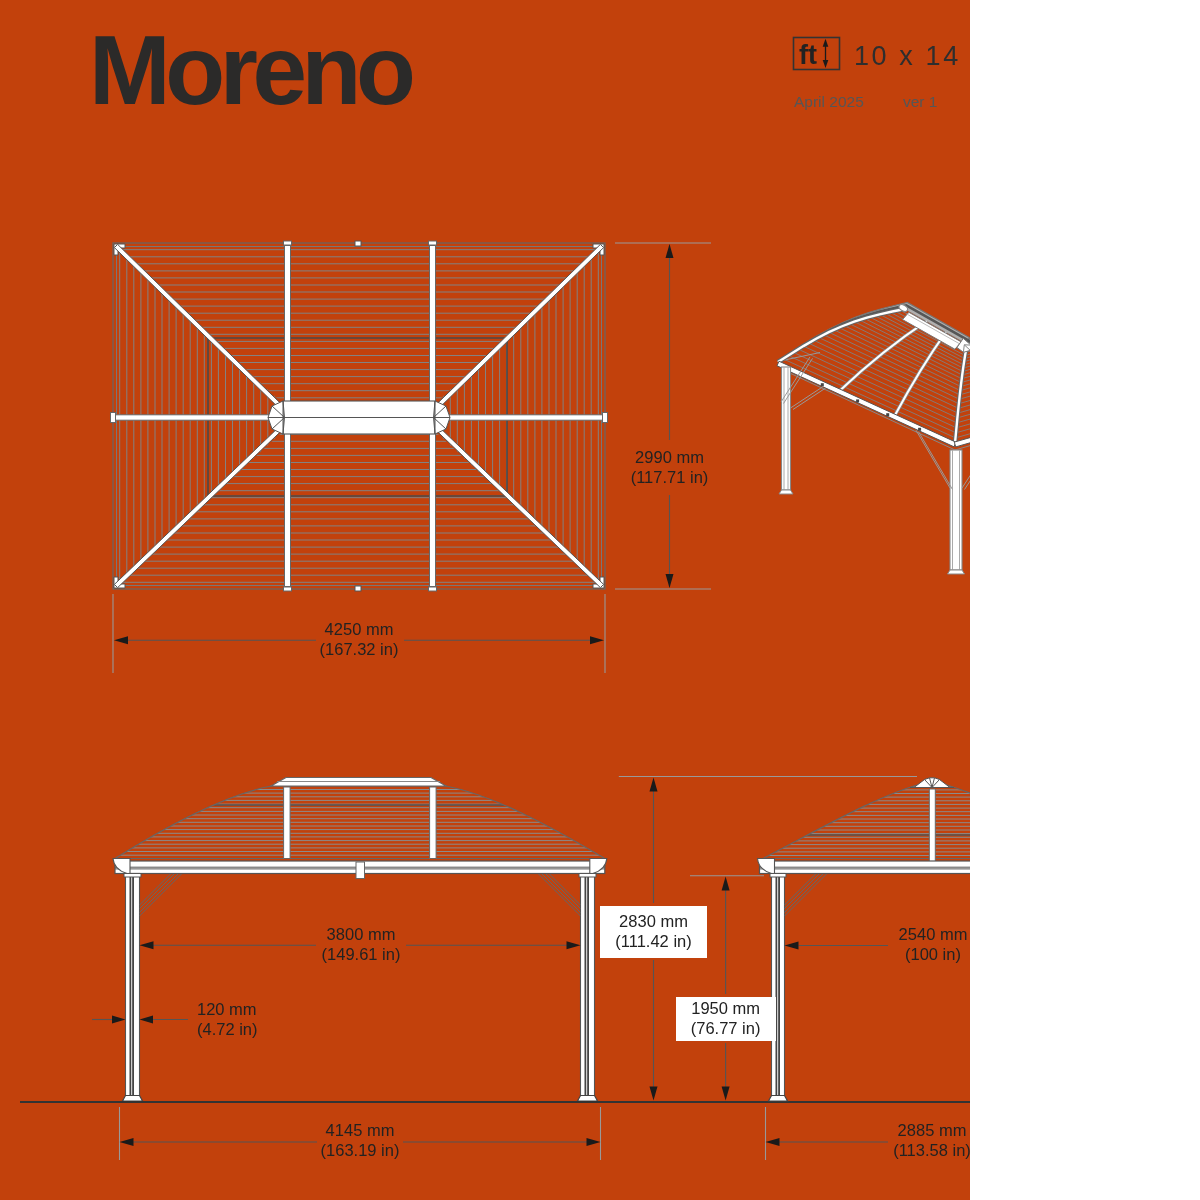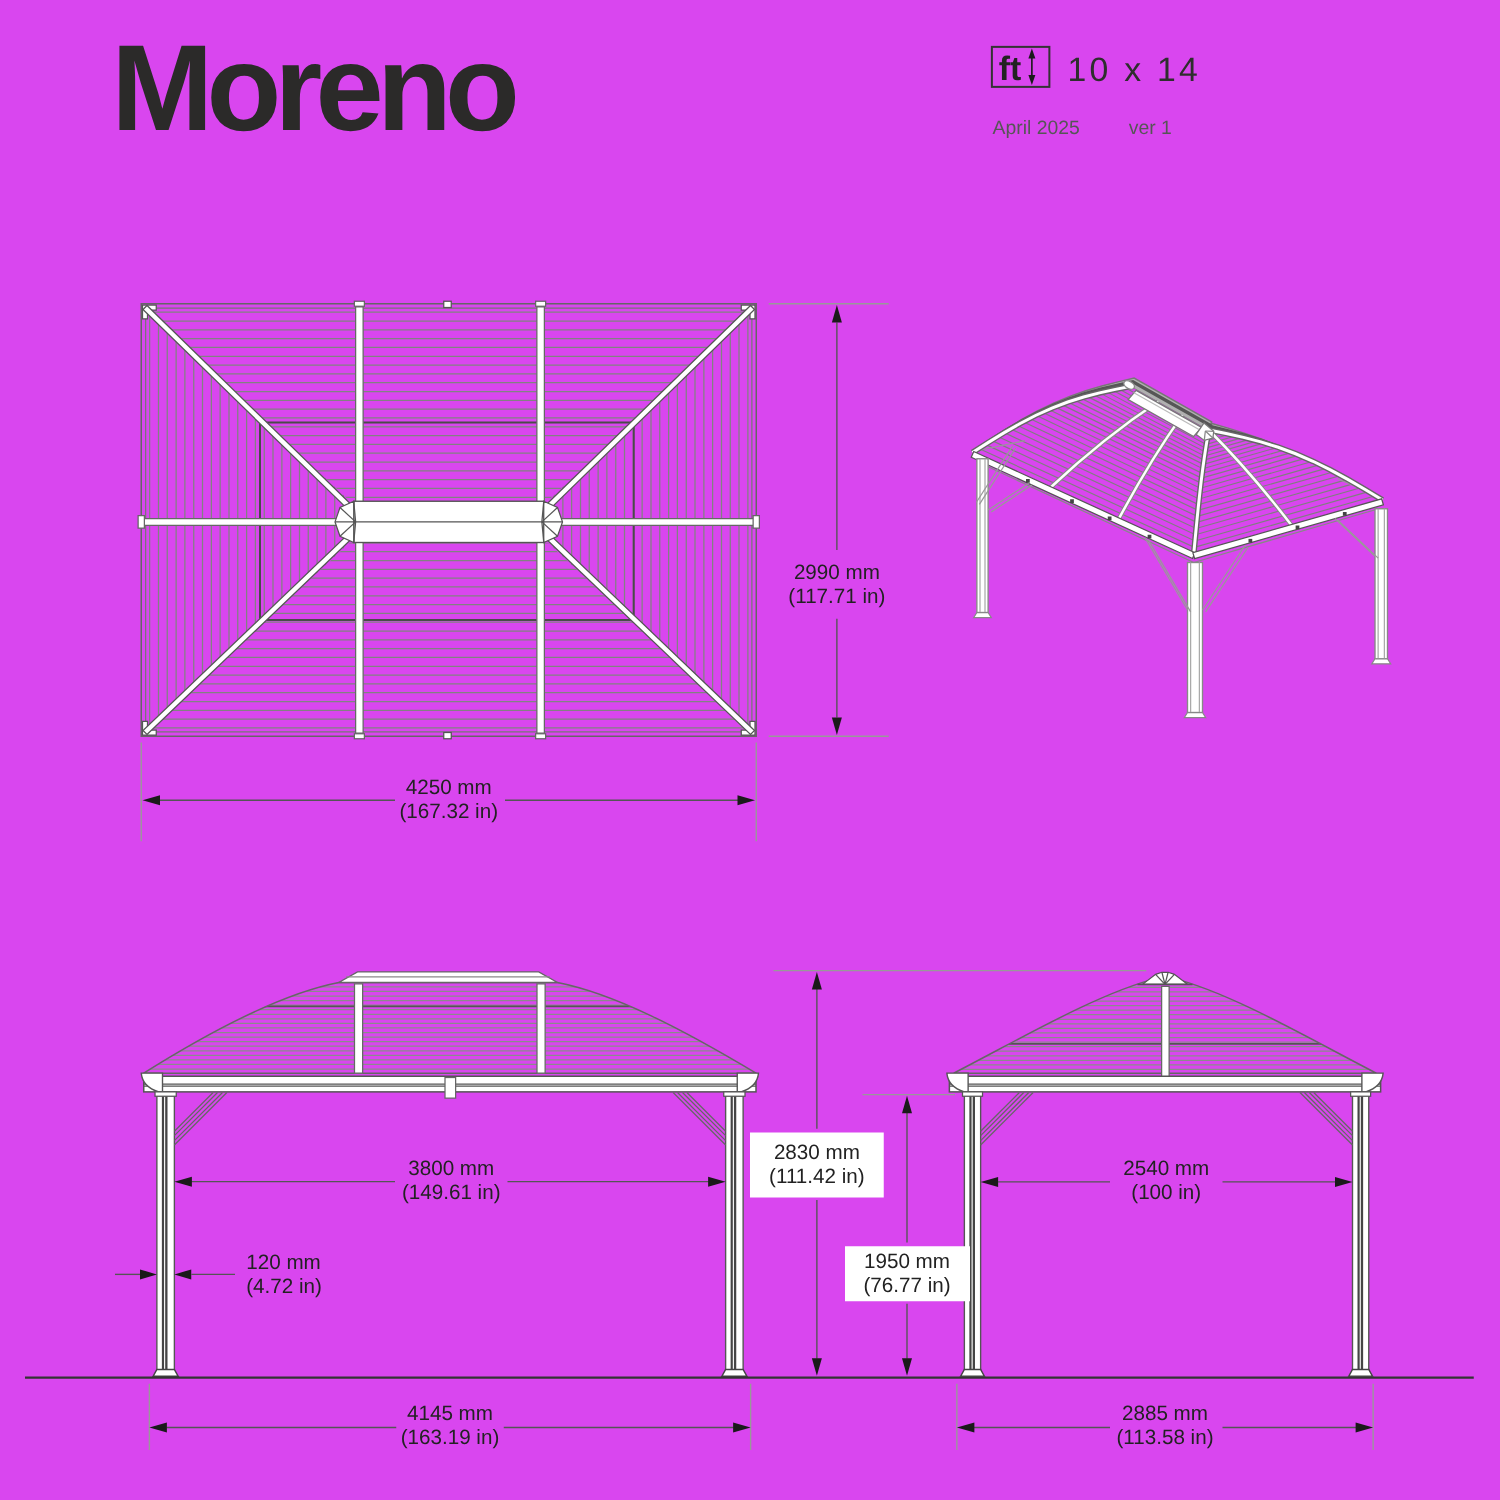--- a/index.html
+++ b/index.html
@@ -1,16 +1,16 @@
 <!DOCTYPE html>
 <html><head>
 <meta charset="utf-8">
 <style>
 html,body{margin:0;padding:0;background:#fff;}
-.page{position:relative;width:1200px;height:1200px;background:#d946ef;overflow:hidden;}
+.page{position:relative;width:970px;height:1200px;background:#c2410c;overflow:hidden;}
 </style>
 </head>
 <body>
 <div class="page">
 <svg width="1200" height="1200" viewBox="0 0 1200 1200">
 
 <g>
         <text x="89" y="104" font-family="Liberation Sans, sans-serif" font-size="98" font-weight="bold" fill="#2b2a29" letter-spacing="-5.4">Moreno</text>
       </g>
 

